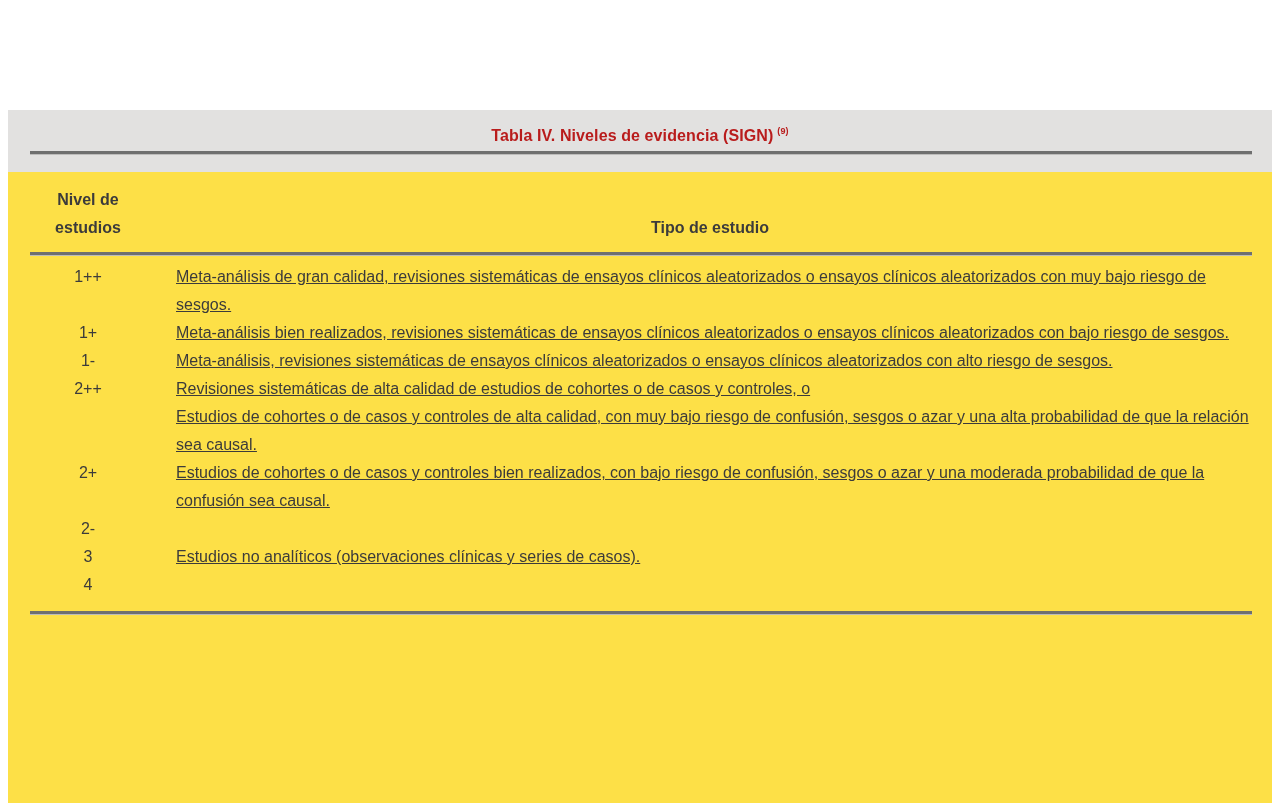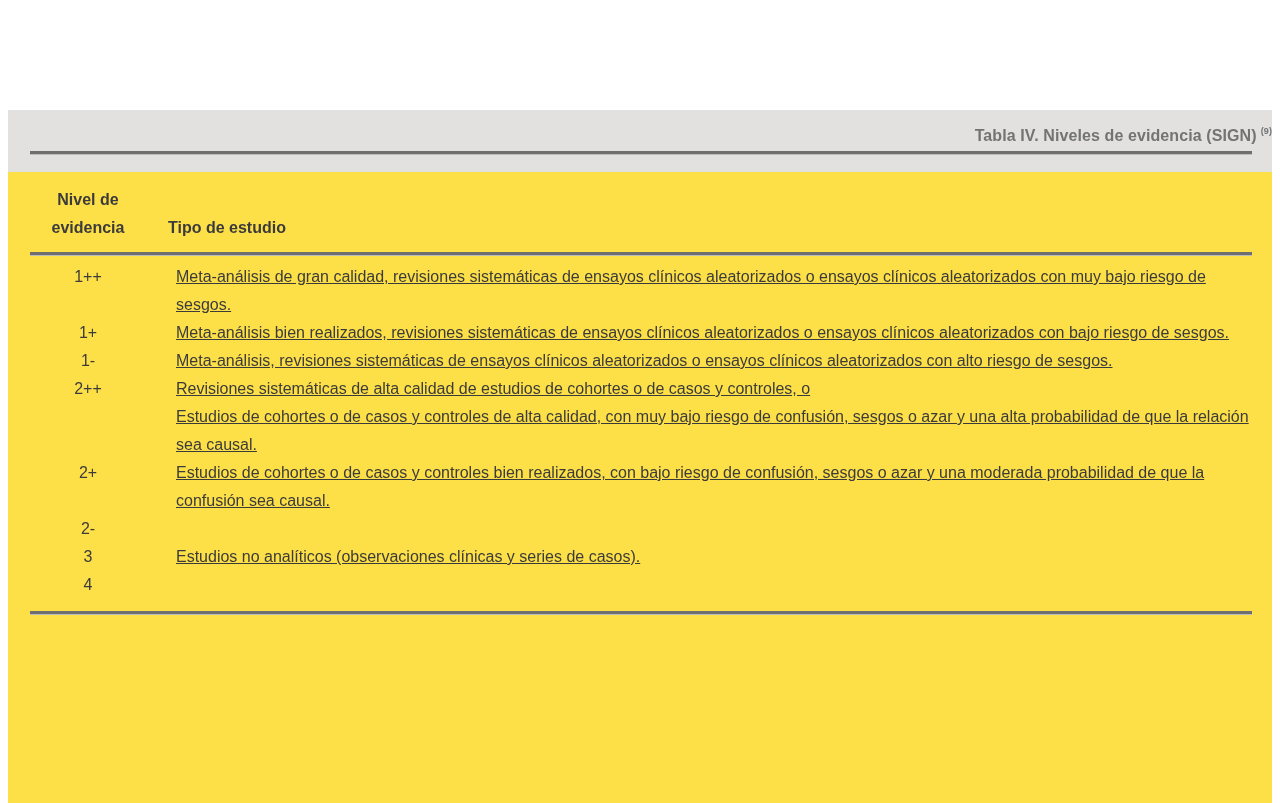--- a/index.html
+++ b/index.html
@@ -27,24 +27,24 @@
     background: #e2e1e0;
     box-sizing: border-box;
   }
   .body-band {
     height: 656px;
     background: #fde047;
     box-sizing: border-box;
   }
   .table-title {
     padding-top: 17px;
-    text-align: right;
+    text-align: center;
     font-size: 16px;
     font-weight: bold;
-    color: #737373;
+    color: #b91c1c;
     letter-spacing: 0.1px;
   }
   .table-title sup {
     font-size: 9px;
     font-weight: bold;
     margin-left: 4px;
     position: relative;
     top: -1px;
   }
   .rule {
@@ -62,21 +62,21 @@
     align-items: end;
   }
   .header-level {
     text-align: center;
     font-weight: bold;
     font-size: 16px;
     line-height: 28px;
     color: #3c3b3b;
   }
   .header-type {
-    text-align: left;
+    text-align: center;
     font-weight: bold;
     font-size: 16px;
     line-height: 28px;
     color: #3c3b3b;
     padding-right: 20px;
   }
   .rule-header { margin-top: 10px; }
   .rows {
     padding-top: 7px;
   }
@@ -112,21 +112,21 @@
         <span>Tabla IV. Niveles de evidencia (SIGN)</span><sup>(9)</sup>
       </div>
       <div class="rule rule-title"></div>
     </div>
 
     <div class="body-band">
 
       <div class="header-grid">
         <div class="header-level">
           <div>Nivel de</div>
-          <div>evidencia</div>
+          <div>estudios</div>
         </div>
         <div class="header-type">Tipo de estudio</div>
       </div>
 
       <div class="rule rule-header"></div>
 
       <div class="rows">
 
         <div class="row">
           <div class="level-cell">1++</div>

